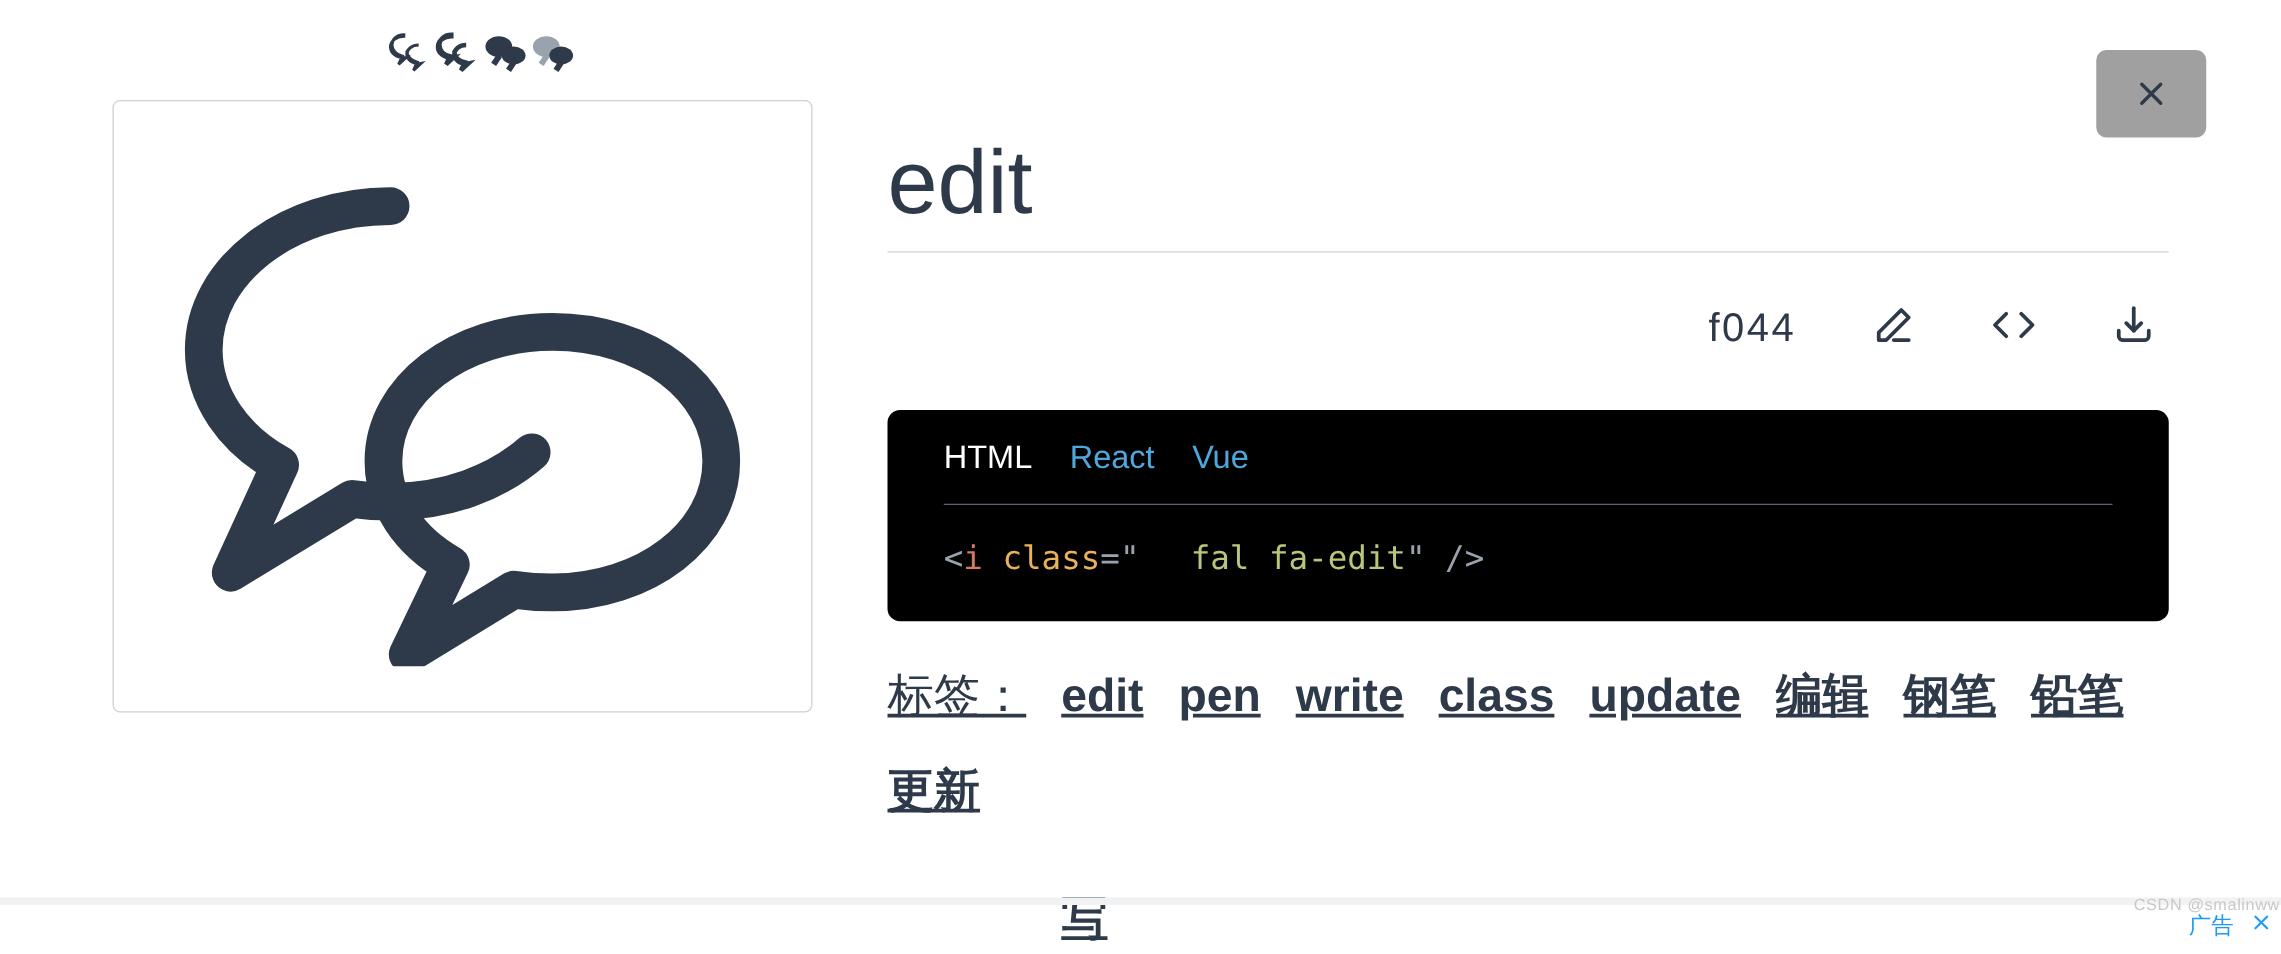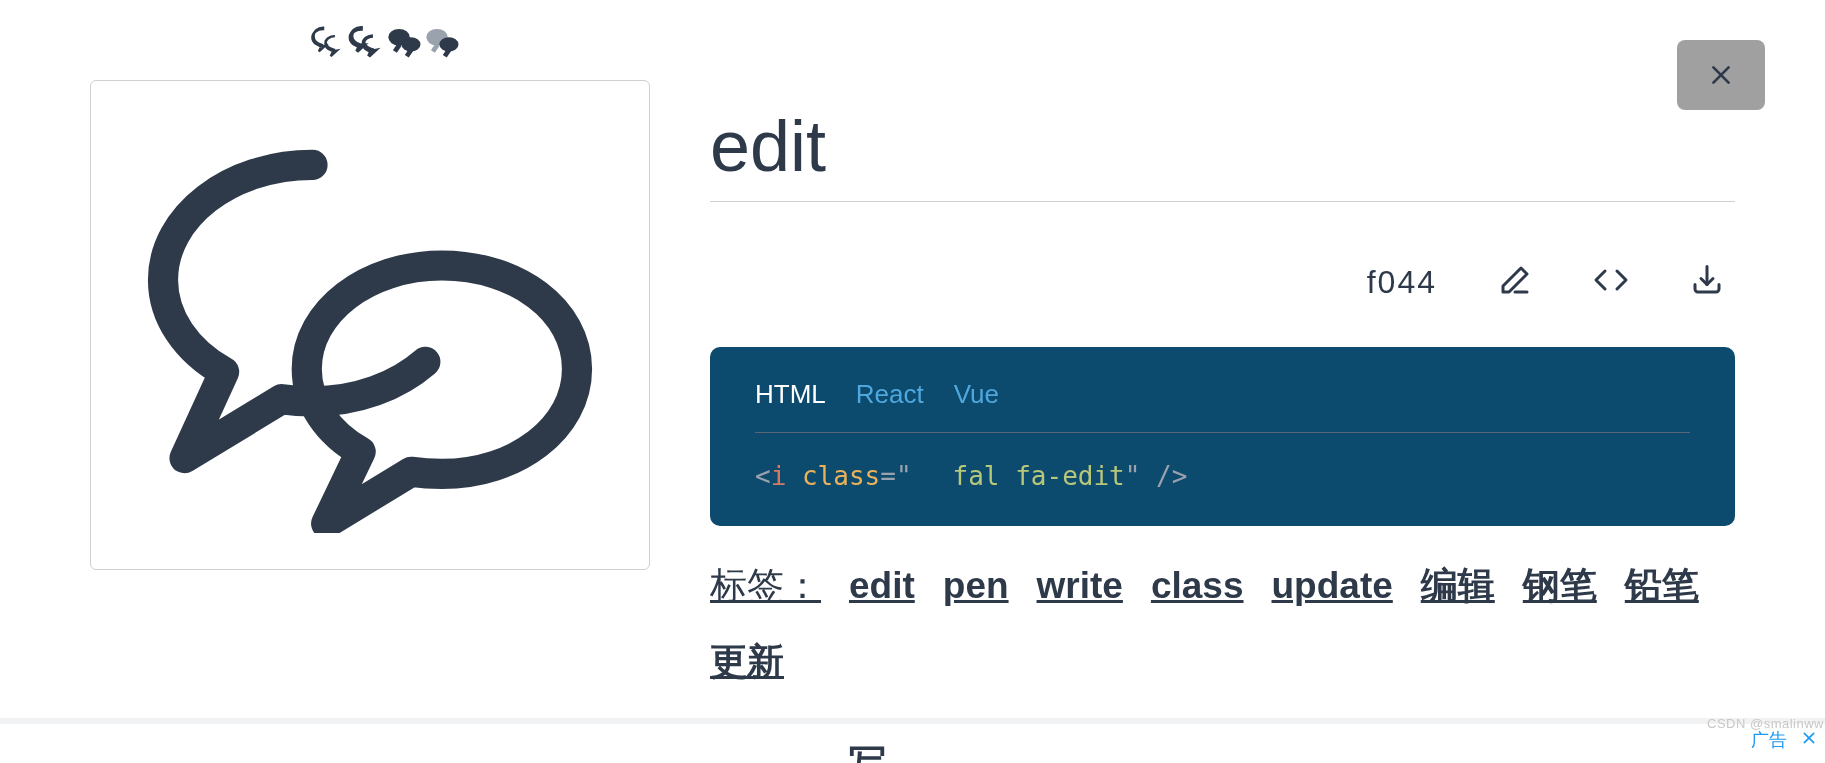--- a/index.html
+++ b/index.html
@@ -6,24 +6,24 @@
   html, body { width: 1825px; height: 763px; font-family: -apple-system, "Segoe UI", "Microsoft YaHei", sans-serif; background:#fff; color:#2e3a4a; }
   .page { position:relative; width:100%; height:100%; padding: 30px 90px 0 90px; }
   .top-icons { position:absolute; left:310px; top:25px; display:flex; gap:0; }
   .top-icons svg { width:38px; height:34px; }
   .columns { display:flex; gap:60px; align-items:flex-start; margin-top:50px; }
   .preview-box { width:560px; height:490px; border:1px solid #cfcfd4; border-radius:6px; display:flex; align-items:center; justify-content:center; flex-shrink:0; }
   .preview-box svg { width:460px; height:420px; }
   .detail { flex:1; padding-top:25px; }
   .title { font-size:72px; font-weight:400; color:#2e3a4a; padding-bottom:8px; }
   .hr { border:none; border-bottom:1px solid #cfcfd4; margin-top:6px; }
-  .meta-row { display:flex; justify-content:flex-end; align-items:center; gap:60px; margin-top:60px; padding-right:10px; }
+  .meta-row { display:flex; justify-content:flex-end; align-items:center; gap:60px; margin-top:40px; padding-right:10px; }
   .unicode { font-size:32px; color:#2e3a4a; letter-spacing:2px; }
   .meta-icon svg { width:36px; height:36px; stroke:#2e3a4a; }
-  .code-card { background:#0c4a6e; border-radius:10px; margin-top:45px; padding:32px 45px 35px 45px; }
+  .code-card { background:#000000; border-radius:10px; margin-top:45px; padding:22px 45px 35px 45px; }
   .code-tabs { display:flex; gap:30px; font-size:26px; padding-bottom:22px; border-bottom:1px solid #5a6472; }
   .code-tab { color:#4ea8de; cursor:pointer; }
   .code-tab.active { color:#fff; }
   .code-line { font-family: ui-monospace, Menlo, Consolas, monospace; font-size:26px; margin-top:28px; white-space:pre; }
   .tok-punc { color:#9aa2ad; }
   .tok-tag  { color:#d57a62; }
   .tok-attr { color:#e8b15a; }
   .tok-str  { color:#b7c77a;margin-left:41px; }
   .tags-row { display:flex; flex-wrap:wrap; gap:26px 28px; margin-top:35px; font-size:37px; color:#2e3a4a; align-items:baseline;text-decoration:underline; }
   .tags-label { font-weight:400; }

